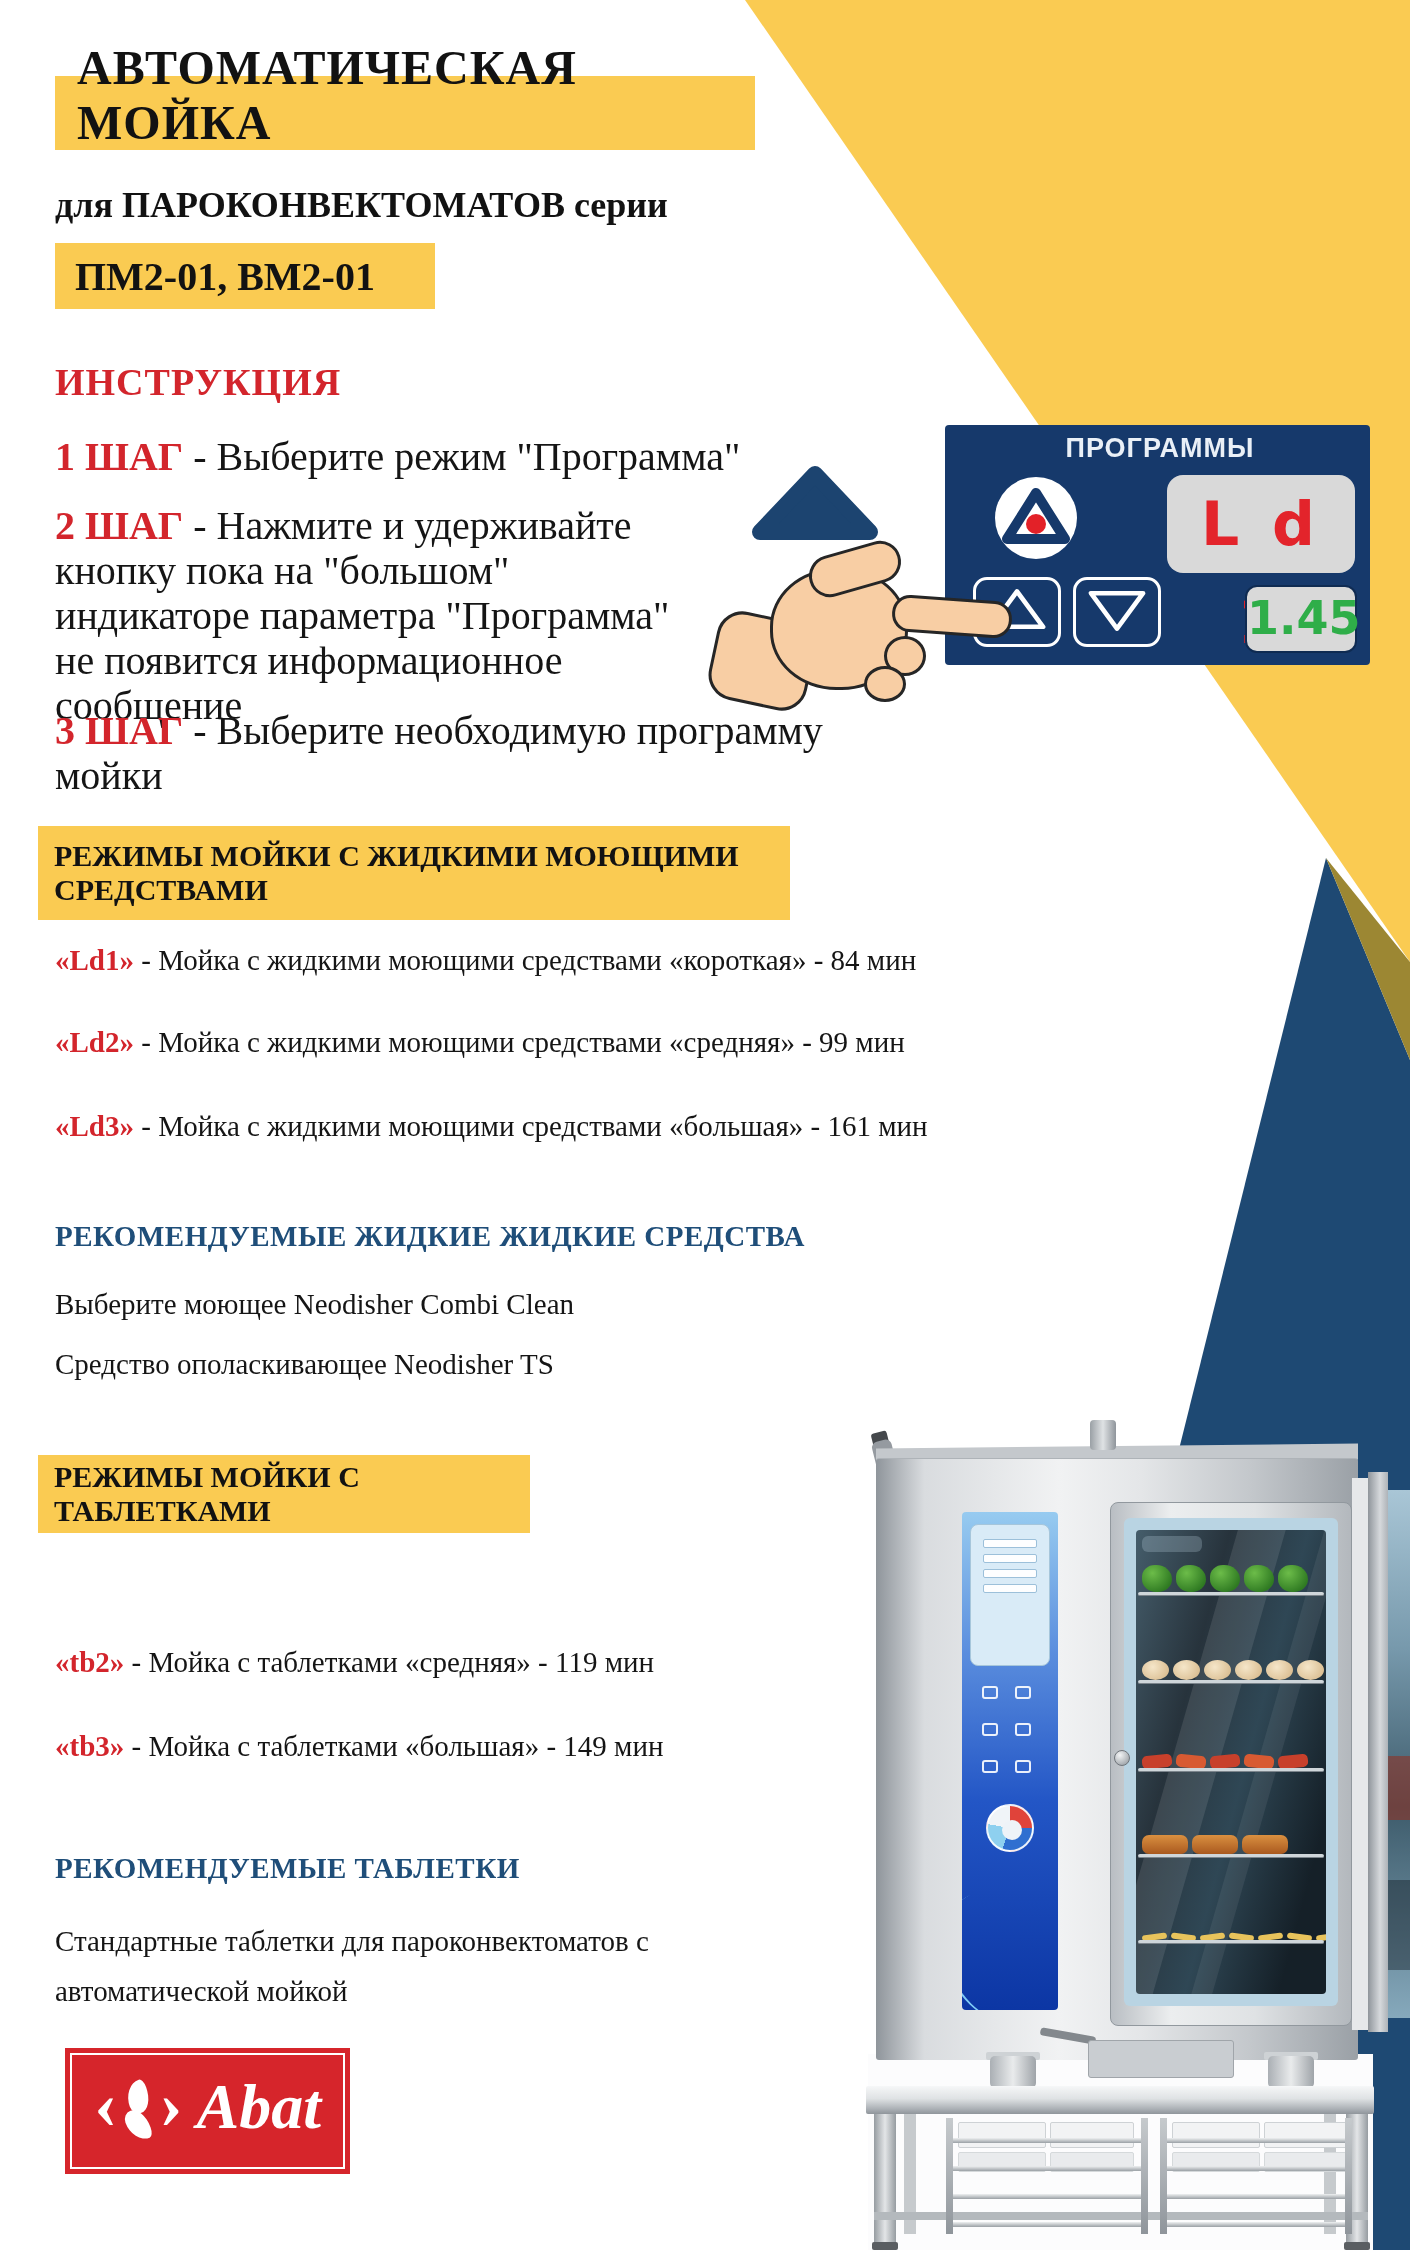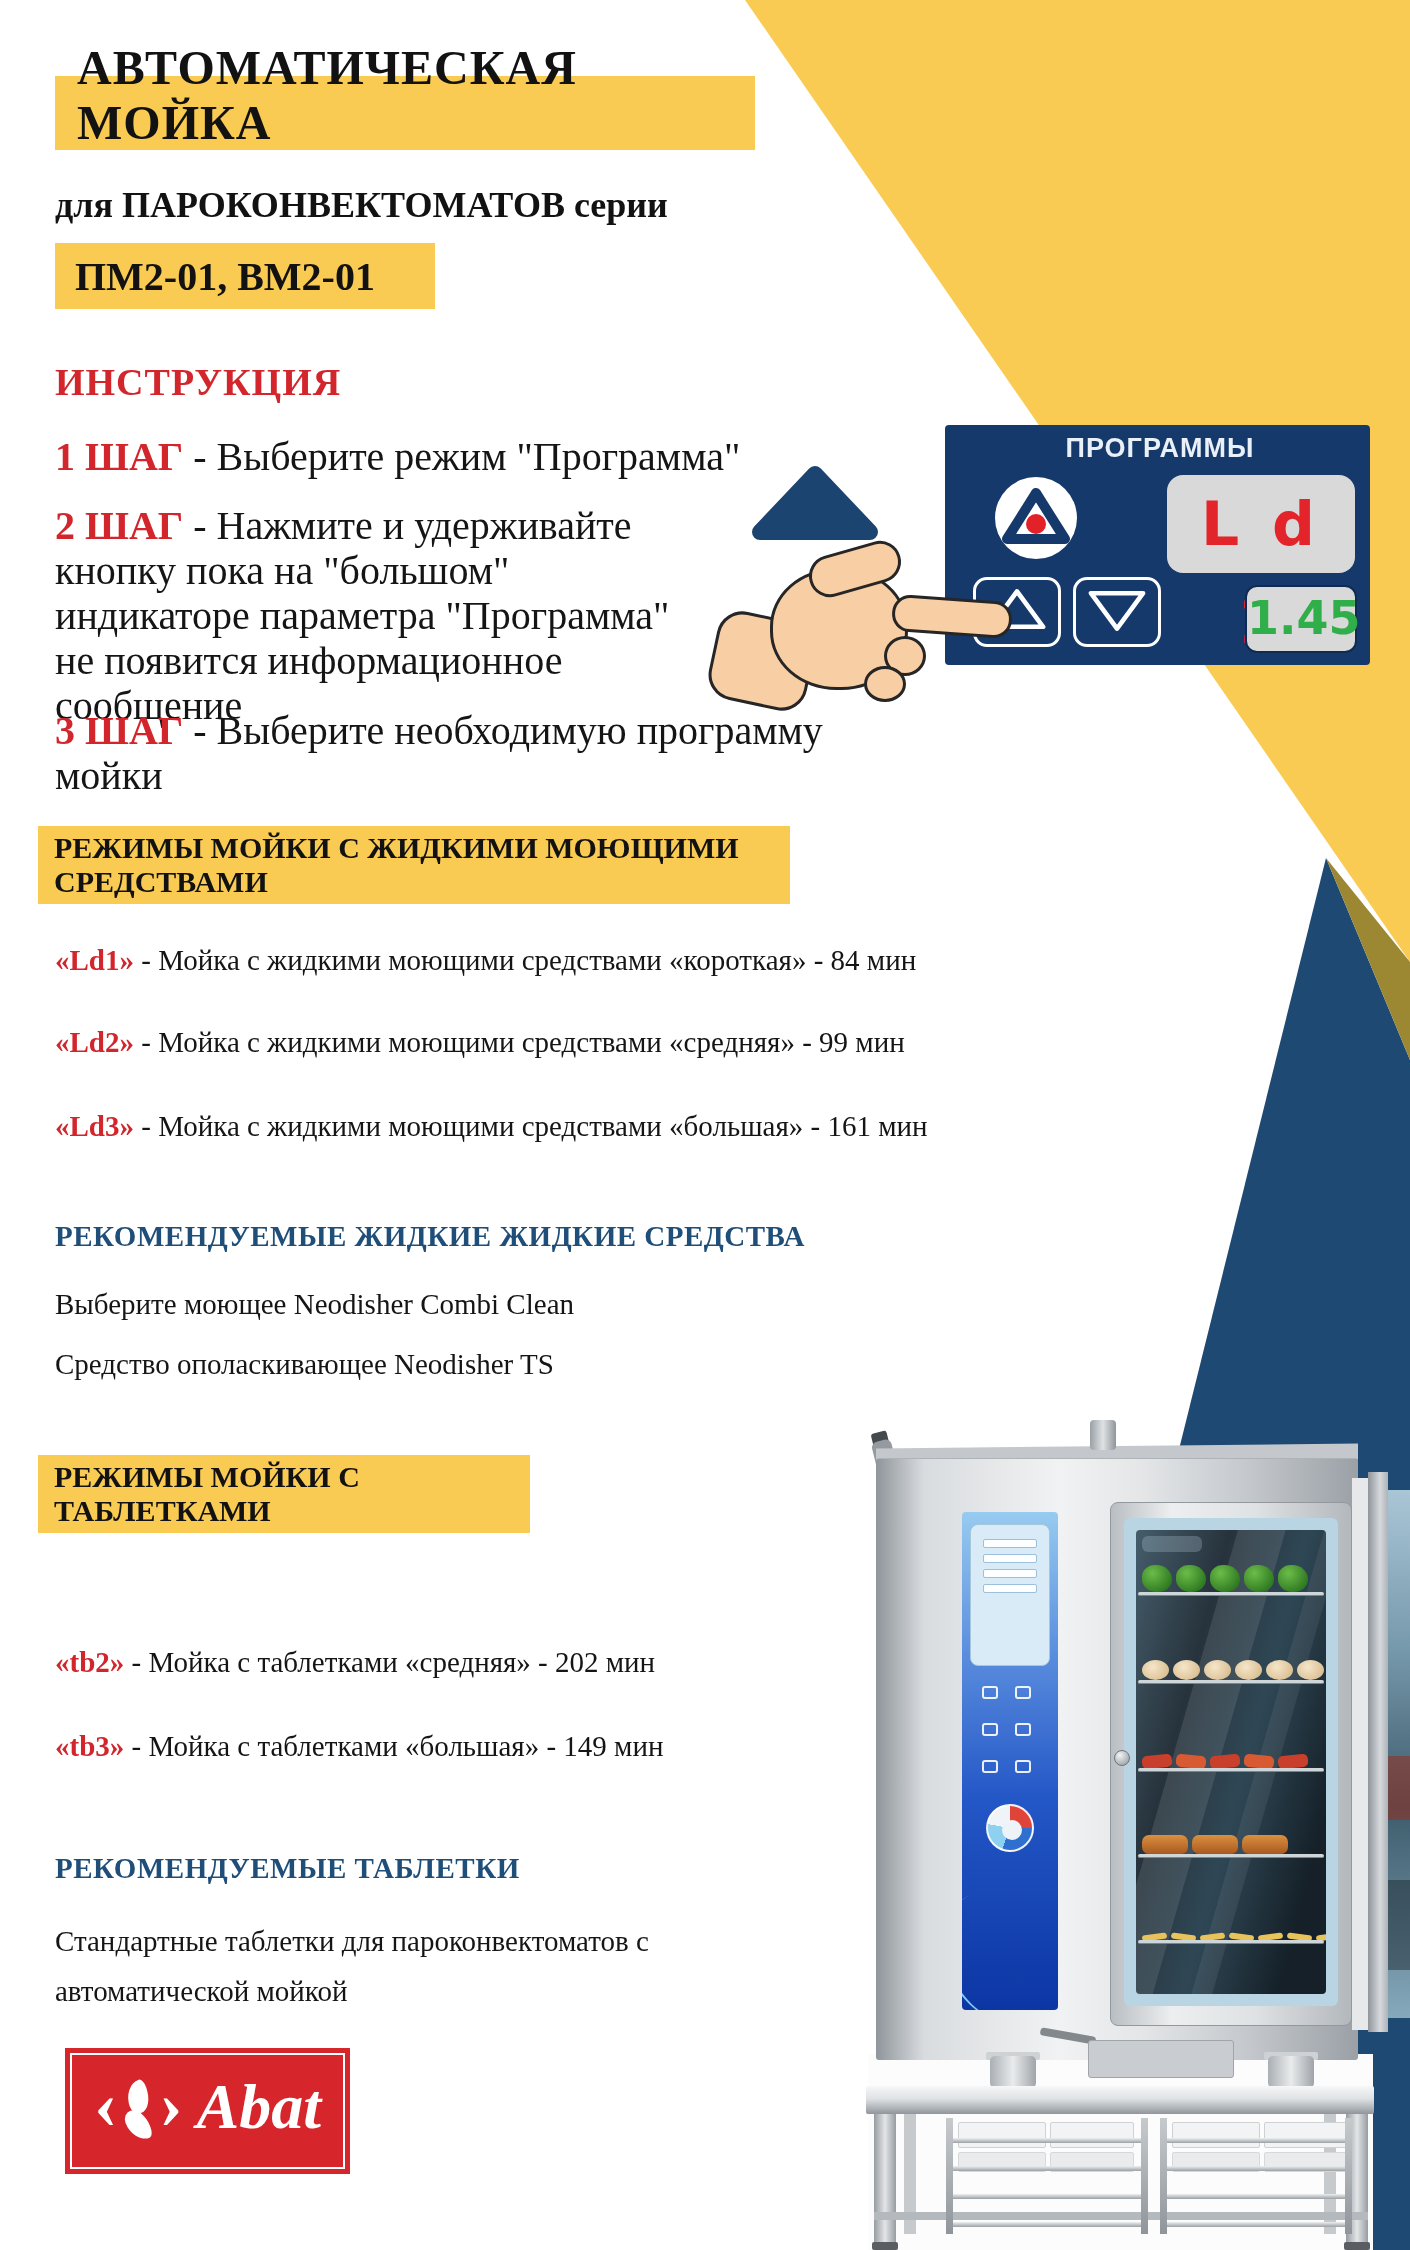--- a/index.html
+++ b/index.html
@@ -50,21 +50,21 @@
   .h-forearm{left:0;top:78px;width:100px;height:90px;border-radius:26px;transform:rotate(12deg)}
   .h-palm{left:58px;top:30px;width:138px;height:122px;border-radius:48%}
   .h-curl1{left:172px;top:98px;width:42px;height:40px;border-radius:50%}
   .h-curl2{left:152px;top:128px;width:42px;height:36px;border-radius:50%}
   .h-thumb{left:96px;top:10px;width:94px;height:42px;border-radius:21px;transform:rotate(-16deg)}
   .h-index{left:180px;top:60px;width:120px;height:37px;border-radius:18px;transform:rotate(4deg)}
 
   
   .band{background:#FACB52;z-index:2;display:flex;align-items:center;padding-left:16px}
   .band span{font-size:30px;font-weight:bold;color:#121212}
-  .band-liquid{left:38px;top:826px;width:752px;height:78px}
+  .band-liquid{left:38px;top:826px;width:752px;height:94px}
   .band-tablets{left:38px;top:1455px;width:492px;height:78px}
 
   .mode-row{left:55px;font-size:29px;white-space:nowrap;z-index:2}
   .mode-row .code{font-weight:bold;color:#D3252C}
   .ld1{top:944px}.ld2{top:1026px}.ld3{top:1110px}
   .tb1{top:1570px}.tb2{top:1646px}.tb3{top:1730px}
 
   .blue-heading{left:55px;font-size:29px;font-weight:bold;color:#1F4E79;letter-spacing:.5px;z-index:2;white-space:nowrap}
   .rec-liquid{top:1220px}
   .rec-tablets{top:1852px}
@@ -242,21 +242,21 @@
     <span class="code">«Ld3»</span><span> - Мойка с жидкими моющими средствами «большая» - 161 мин</span>
   </div>
   <div class="abs blue-heading rec-liquid">РЕКОМЕНДУЕМЫЕ ЖИДКИЕ ЖИДКИЕ СРЕДСТВА</div>
   <div class="abs product prod1">Выберите моющее Neodisher Combi Clean</div>
   <div class="abs product prod2">Средство ополаскивающее Neodisher TS</div>
 
   <div class="abs band band-tablets">
     <span>РЕЖИМЫ МОЙКИ С ТАБЛЕТКАМИ</span>
   </div>
   <div class="abs mode-row tb2">
-    <span class="code">«tb2»</span><span> - Мойка с таблетками «средняя» - 202 мин</span>
+    <span class="code">«tb2»</span><span> - Мойка с таблетками «средняя» - 119 мин</span>
   </div>
   <div class="abs mode-row tb3">
     <span class="code">«tb3»</span><span> - Мойка с таблетками «большая» - 149 мин</span>
   </div>
   <div class="abs blue-heading rec-tablets">РЕКОМЕНДУЕМЫЕ ТАБЛЕТКИ</div>
   <div class="abs note">Стандартные таблетки для пароконвектоматов с автоматической мойкой</div>
 
   <div class="abs logo">
     <div class="logo-frame"></div>
     <span class="br">‹</span>

